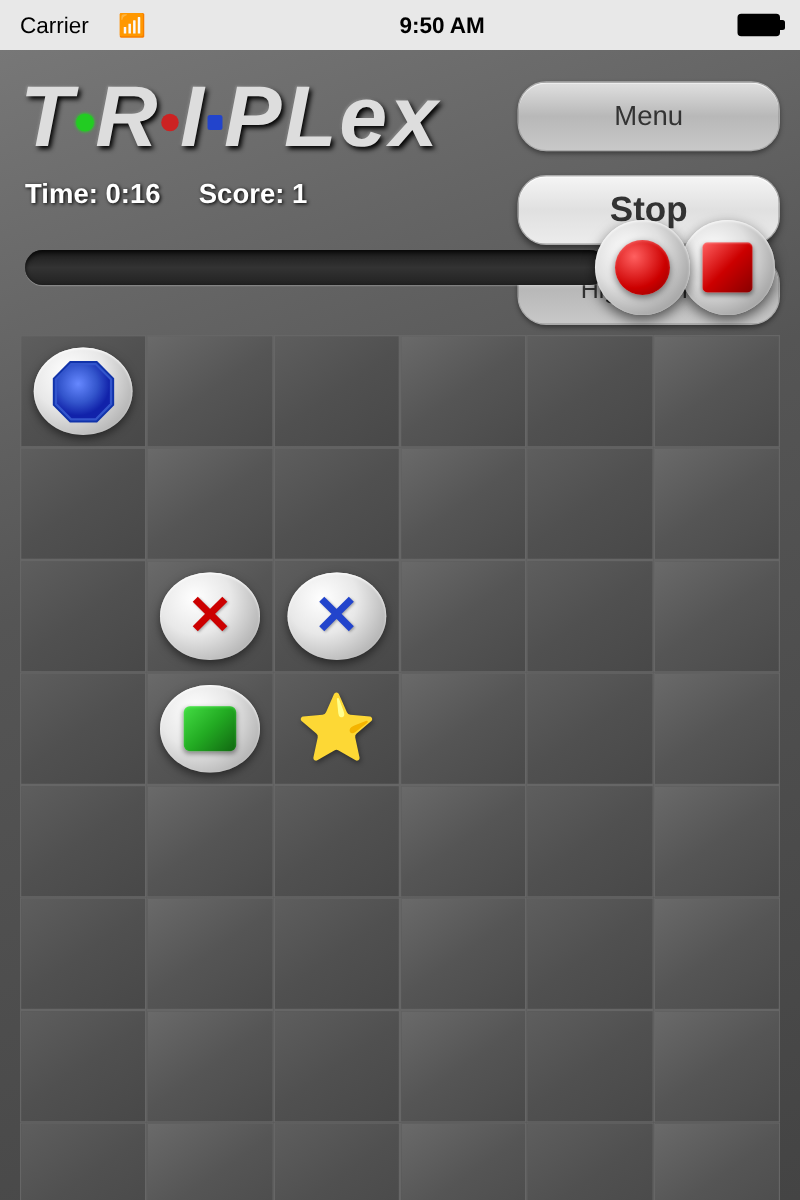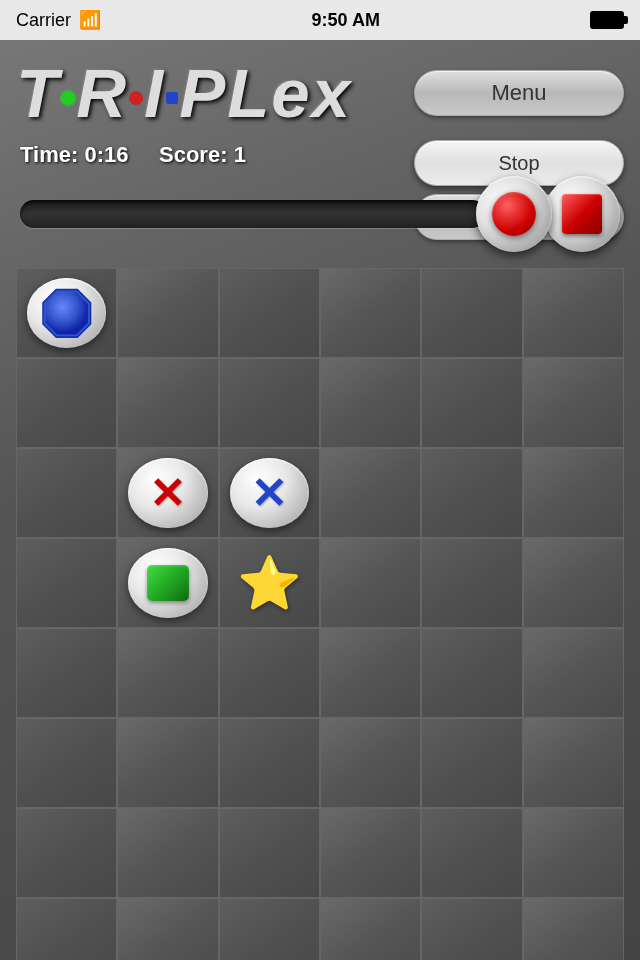--- a/index.html
+++ b/index.html
@@ -18,21 +18,21 @@
       height: 40px;
       background: #e8e8e8;
       display: flex;
       align-items: center;
       justify-content: space-between;
       padding: 0 16px;
       font-size: 18px;
       font-weight: 500;
       color: #000;
     }
-    .status-left { display: flex; align-items: center; gap: 8px; }
+    .status-left { display: flex; align-items: center; gap: 24px; }
     .status-battery {
       width: 34px;
       height: 18px;
       border: 2px solid #000;
       border-radius: 3px;
       position: relative;
       background: #000;
     }
     .status-battery::after {
       content: '';
@@ -79,21 +79,21 @@
 
     
     #right-buttons {
       display: flex;
       flex-direction: column;
       gap: 8px;
       width: 210px;
     }
     .menu-btn {
       width: 210px;
-      height: 46px;
+      height: 56px;
       border-radius: 23px;
       border: 1px solid #aaa;
       background: linear-gradient(180deg, #e0e0e0 0%, #b8b8b8 50%, #c8c8c8 100%);
       font-size: 22px;
       color: #333;
       font-weight: 500;
       cursor: pointer;
       display: flex;
       align-items: center;
       justify-content: center;
@@ -303,21 +303,21 @@
       <div id="logo-text">
         <span>T</span><span class="logo-dot-green"></span><span>R</span><span class="logo-dot-red"></span><span>I</span><span class="logo-dot-blue"></span><span>PL</span><span>e</span><span>x</span>
       </div>
     </div>
     <div id="right-buttons">
       <button class="menu-btn">Menu</button>
     </div>
   </div>
 
   <div style="position:absolute; top:100px; right:16px; display:flex; flex-direction:column; gap:8px;">
-    <button class="menu-btn active" style="font-size:20px; font-weight:400;">Stop</button>
+    <button class="menu-btn active" style="font-size:28px; font-weight:700;">Stop</button>
     <button class="menu-btn" style="font-size:20px;">High Scores</button>
   </div>
 
   <div id="scorebar">
     <span>Time:</span>
     <span>0:16</span>
     &nbsp;&nbsp;&nbsp;
     <span>Score:</span>
     <span>1</span>
   </div>

